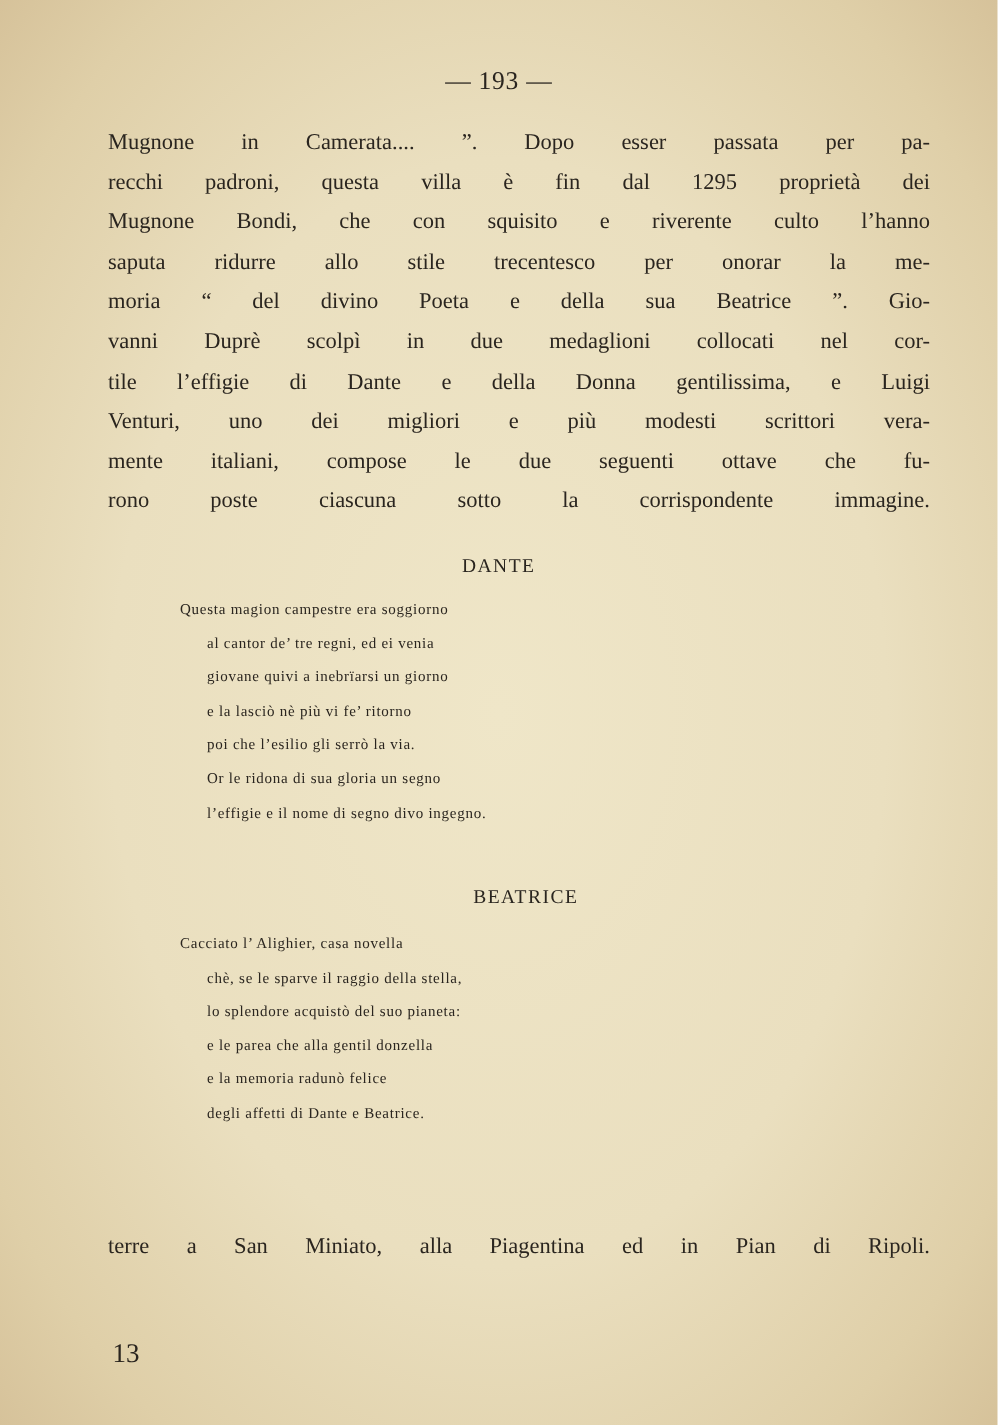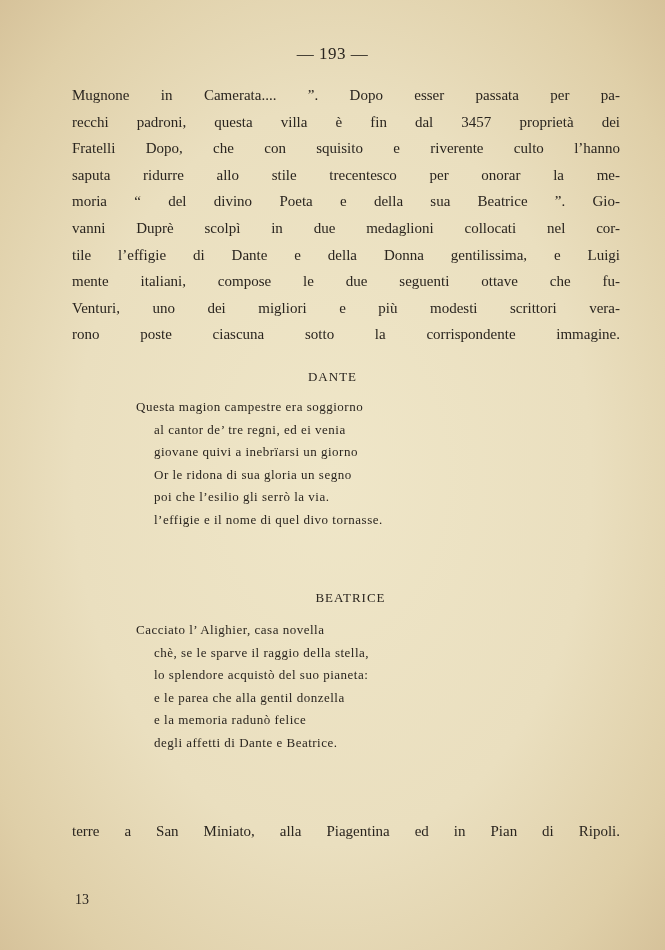--- a/index.html
+++ b/index.html
@@ -22,59 +22,60 @@
   .prose .line { display: block; white-space: nowrap; text-align: justify; text-align-last: justify; }
   #intro { top: 82px; }
   #closing { top: 818px; }
   .heading {
     position: absolute; left: 0; width: 665px; text-align: center;
     font-size: 13px; letter-spacing: 1px;
   }
   #dante-title { top: 369px; left: 0px; }
   #beatrice-title { top: 590px; left: 18px; }
   .poem {
-    position: absolute; left: 136px;
-    font-size: 13px; line-height: 22.6px; letter-spacing: 0.5px;
+    position: absolute; left: 120px;
+    font-size: 10px; line-height: 22.6px; letter-spacing: 0.5px;
   }
   .poem .verse { display: block; white-space: nowrap; }
   .poem .verse.indent { padding-left: 18px; }
   #dante-poem { top: 396px; }
   #beatrice-poem { top: 619px; }
   .signature {
-    position: absolute; left: 75px; top: 892px; font-size: 14px;
+    position: absolute; left: 75px; top: 892px; font-size: 18px;
   }
 </style>
 </head>
 <body>
 
 <div class="page">
 
   <div class="running-head">— 193 —</div>
 
   <div class="prose" id="intro">
     <span class="line">Mugnone in Camerata.... ”. Dopo esser passata per pa-</span>
-    <span class="line">recchi padroni, questa villa è fin dal 3457 proprietà dei</span>
-    <span class="line">Fratelli Dopo, che con squisito e riverente culto l’hanno</span>
+    <span class="line">recchi padroni, questa villa è fin dal 1295 proprietà dei</span>
+    <span class="line">Mugnone Bondi, che con squisito e riverente culto l’hanno</span>
     <span class="line">saputa ridurre allo stile trecentesco per onorar la me-</span>
     <span class="line">moria “ del divino Poeta e della sua Beatrice ”. Gio-</span>
     <span class="line">vanni Duprè scolpì in due medaglioni collocati nel cor-</span>
     <span class="line">tile l’effigie di Dante e della Donna gentilissima, e Luigi</span>
+    <span class="line">Venturi, uno dei migliori e più modesti scrittori vera-</span>
     <span class="line">mente italiani, compose le due seguenti ottave che fu-</span>
-    <span class="line">Venturi, uno dei migliori e più modesti scrittori vera-</span>
     <span class="line">rono poste ciascuna sotto la corrispondente immagine.</span>
   </div>
 
   <div class="heading" id="dante-title">DANTE</div>
   <div class="poem" id="dante-poem">
     <span class="verse">Questa magion campestre era soggiorno</span>
     <span class="verse indent">al cantor de’ tre regni, ed ei venia</span>
     <span class="verse indent">giovane quivi a inebrïarsi un giorno</span>
+    <span class="verse indent">e la lasciò nè più vi fe’ ritorno</span>
+    <span class="verse indent">poi che l’esilio gli serrò la via.</span>
     <span class="verse indent">Or le ridona di sua gloria un segno</span>
-    <span class="verse indent">poi che l’esilio gli serrò la via.</span>
-    <span class="verse indent">l’effigie e il nome di quel divo tornasse.</span>
+    <span class="verse indent">l’effigie e il nome di segno divo ingegno.</span>
   </div>
 
   <div class="heading" id="beatrice-title">BEATRICE</div>
   <div class="poem" id="beatrice-poem">
     <span class="verse">Cacciato l’ Alighier, casa novella</span>
     <span class="verse indent">chè, se le sparve il raggio della stella,</span>
     <span class="verse indent">lo splendore acquistò del suo pianeta:</span>
     <span class="verse indent">e le parea che alla gentil donzella</span>
     <span class="verse indent">e la memoria radunò felice</span>
     <span class="verse indent">degli affetti di Dante e Beatrice.</span>

